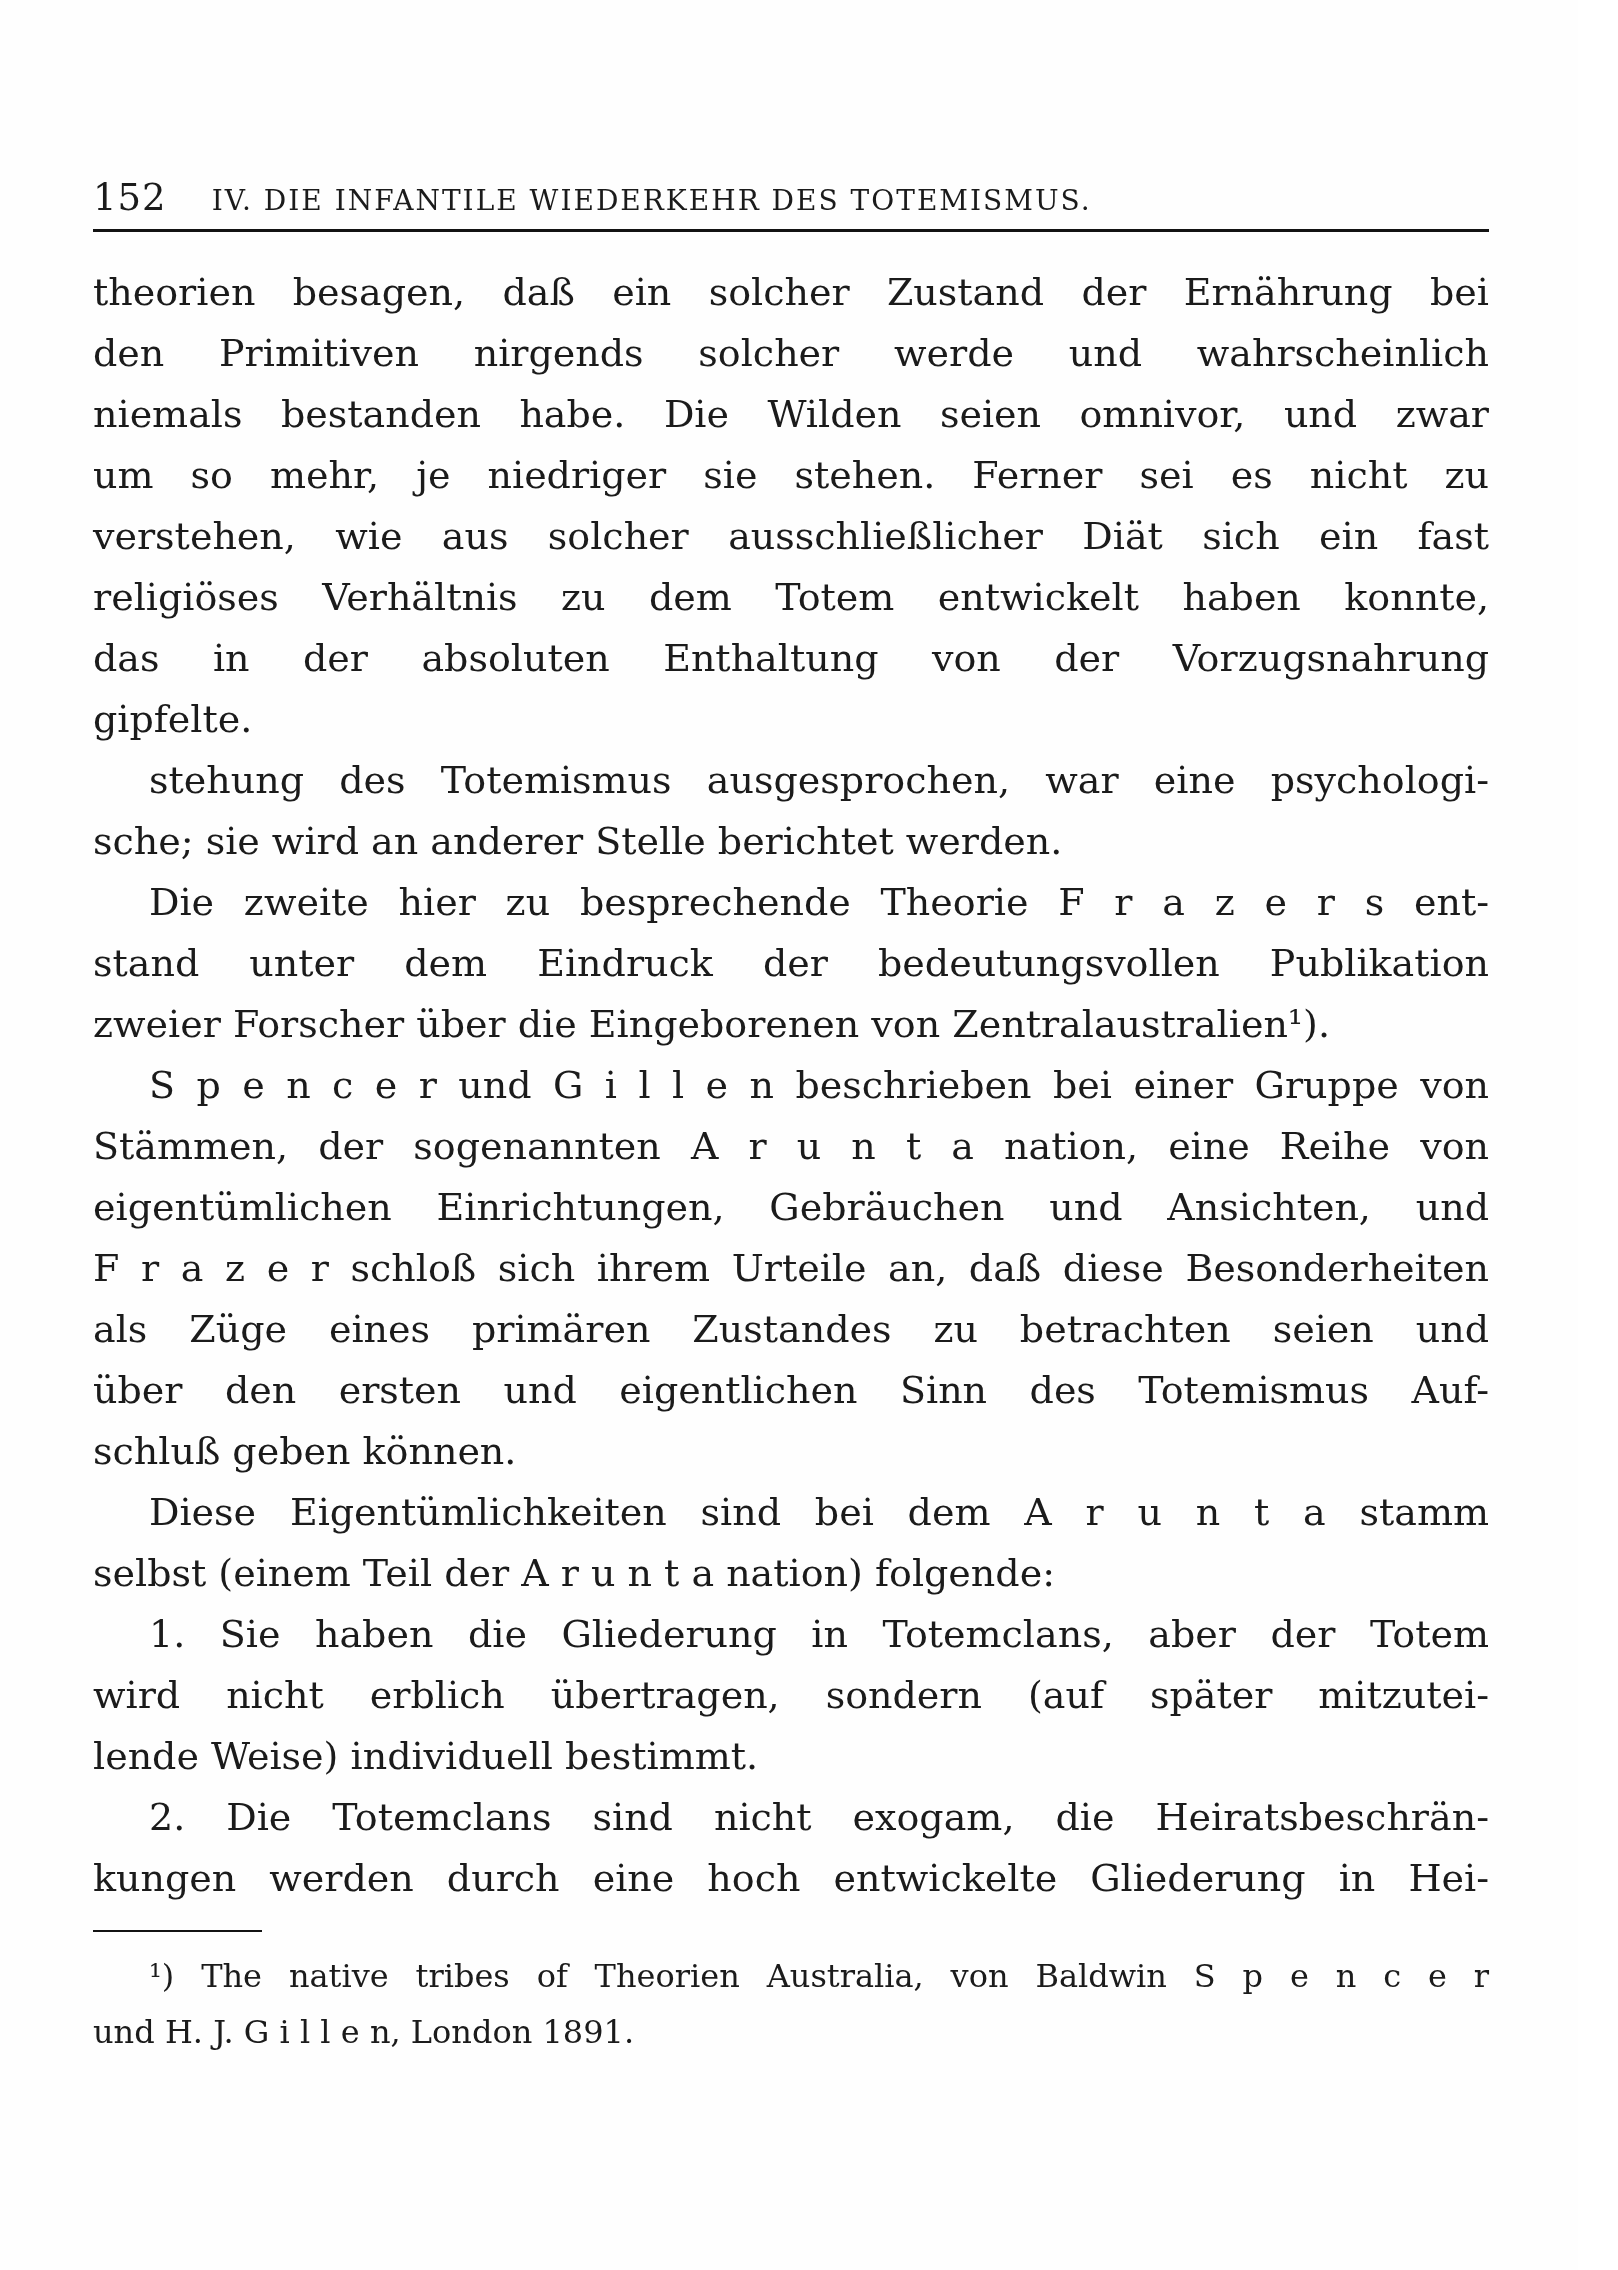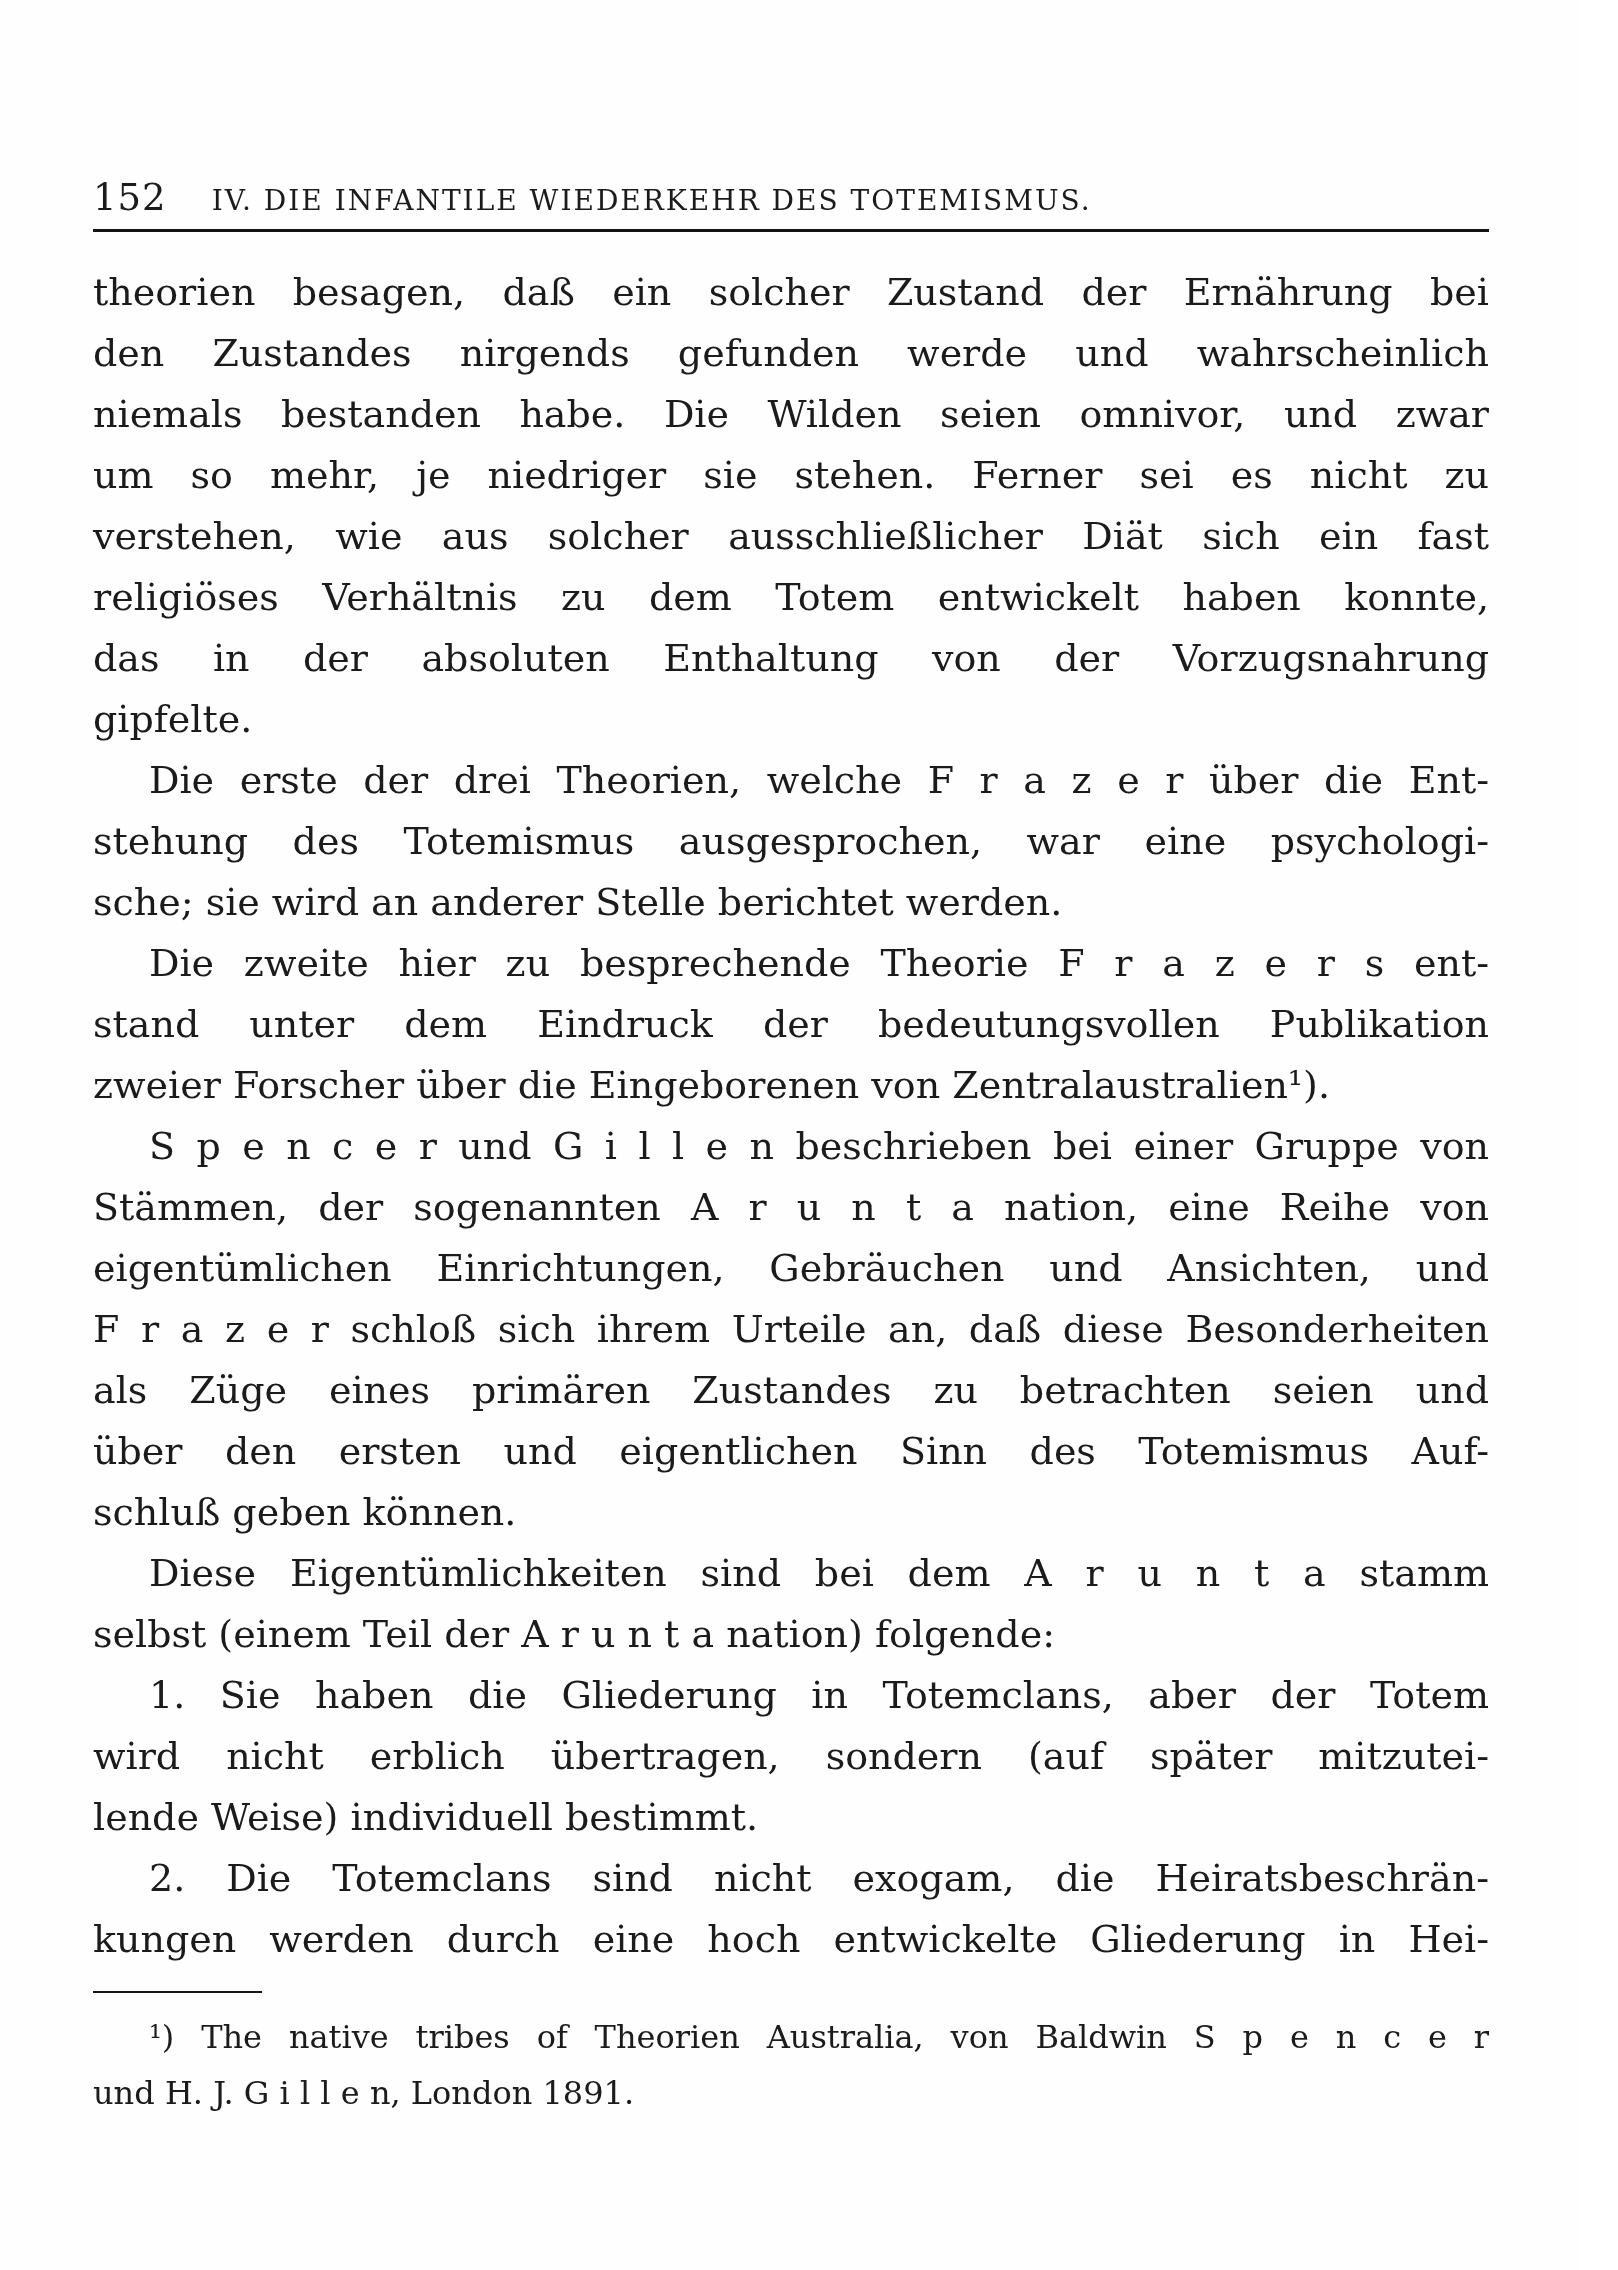--- a/index.html
+++ b/index.html
@@ -73,30 +73,29 @@
   <div class="header">
     <span class="page-num">152</span>
     <span class="running-head">IV. DIE INFANTILE WIEDERKEHR DES TOTEMISMUS.</span>
   </div>
 
   <div class="header-rule"></div>
 
   <div class="body-text">
       <div class="paragraph">
         <div class="line">theorien besagen, daß ein solcher Zustand der Ernährung bei</div>
-        <div class="line">den Zustandes nirgends gefunden werde und wahrscheinlich</div>
+        <div class="line">den Primitiven nirgends solcher werde und wahrscheinlich</div>
         <div class="line">niemals bestanden habe. Die Wilden seien omnivor, und zwar</div>
         <div class="line">um so mehr, je niedriger sie stehen. Ferner sei es nicht zu</div>
         <div class="line">verstehen, wie aus solcher ausschließlicher Diät sich ein fast</div>
         <div class="line">religiöses Verhältnis zu dem Totem entwickelt haben konnte,</div>
         <div class="line">das in der absoluten Enthaltung von der Vorzugsnahrung</div>
         <div class="line para-end">gipfelte.</div>
       </div>
       <div class="paragraph indent">
-        <div class="line">Die erste der drei Theorien, welche F r a z e r über die Ent-</div>
         <div class="line">stehung des Totemismus ausgesprochen, war eine psychologi-</div>
         <div class="line para-end">sche; sie wird an anderer Stelle berichtet werden.</div>
       </div>
       <div class="paragraph indent">
         <div class="line">Die zweite hier zu besprechende Theorie F r a z e r s ent-</div>
         <div class="line">stand unter dem Eindruck der bedeutungsvollen Publikation</div>
         <div class="line para-end">zweier Forscher über die Eingeborenen von Zentralaustralien¹).</div>
       </div>
       <div class="paragraph indent">
         <div class="line">S p e n c e r und G i l l e n beschrieben bei einer Gruppe von</div>

